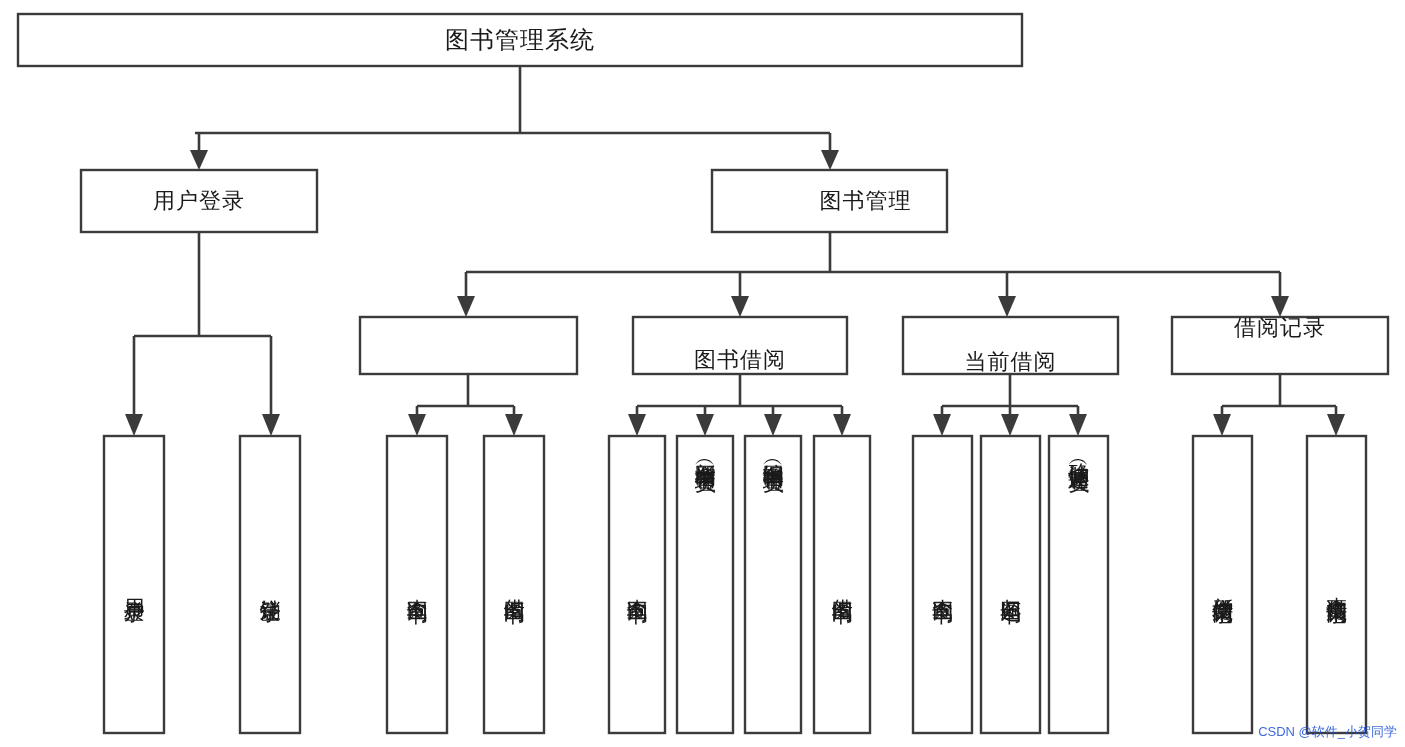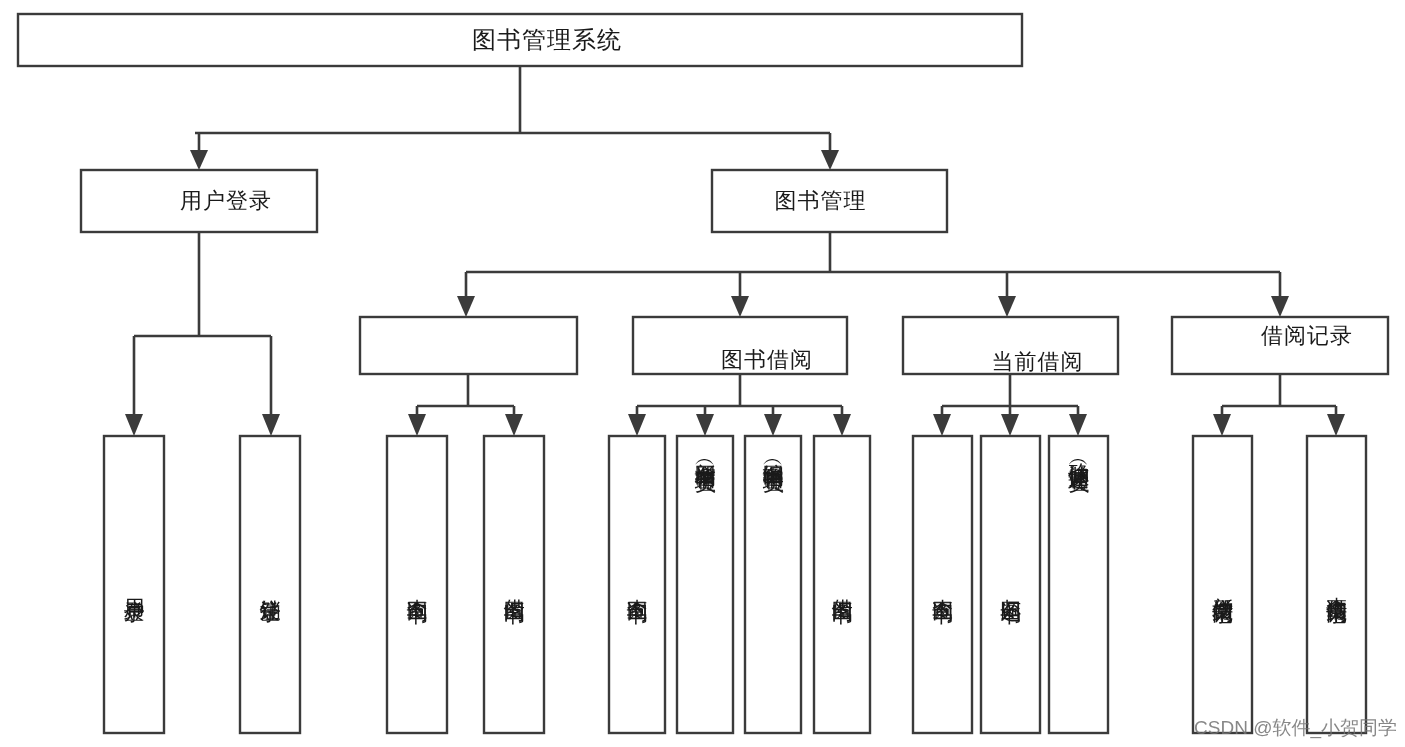--- a/index.html
+++ b/index.html
@@ -59,36 +59,35 @@
     color: #1a1a1a;
     letter-spacing: 1.5px;
     white-space: nowrap;
   }
   .h-text-wrap {
     position: absolute;
     display: flex;
     align-items: center;
     justify-content: center;
     pointer-events: none;
-    padding-left: 27px;
   }
   .h-text {
     font-family: "Liberation Sans", "DejaVu Sans", sans-serif;
     font-size: 22px;
     color: #1a1a1a;
     letter-spacing: 1px;
     white-space: nowrap;
   }
   .watermark {
     position: absolute;
     right: 8px;
     bottom: 6px;
     font-family: "Liberation Sans", "DejaVu Sans", sans-serif;
-    font-size: 19px;
-    color: #737373;
+    font-size: 13px;
+    color: #1d4ed8;
     opacity: 0.85;
     white-space: nowrap;
     pointer-events: none;
   }
 </style>
 </head>
 <body>
 
 <div id="diagram-root">
 
@@ -168,34 +167,34 @@
   </svg>
 
   <div class="h-text-wrap" style="left:18px; top:14px; width:1004px; height:52px;">
     <span class="h-text" style="font-size:24px;">图书管理系统</span>
   </div>
 
   <div class="h-text-wrap" style="left:81px; top:170px; width:236px; height:62px;">
     <span class="h-text">用户登录</span>
   </div>
 
-  <div class="h-text-wrap" style="left:676px; top:170px; width:235px; height:62px;">
+  <div class="h-text-wrap" style="left:748px; top:170px; width:235px; height:62px;">
     <span class="h-text">图书管理</span>
   </div>
 
 
   <div class="h-text-wrap" style="left:633px; top:331px; width:214px; height:57px;">
     <span class="h-text">图书借阅</span>
   </div>
 
   <div class="h-text-wrap" style="left:903px; top:317px; width:215px; height:57px;margin-top:16px;">
     <span class="h-text">当前借阅</span>
   </div>
 
-  <div class="h-text-wrap" style="left:1172px; top:307px; width:216px; height:57px;">
+  <div class="h-text-wrap" style="left:1172px; top:299px; width:216px; height:57px;">
     <span class="h-text">借阅记录</span>
   </div>
 
   <div class="vert-text-wrap" style="left:104px; top:436px; width:60px; height:297px;">
     <span class="vert-text">用户登录</span>
   </div>
 
   <div class="vert-text-wrap" style="left:240px; top:436px; width:60px; height:297px;">
     <span class="vert-text">注销登录</span>
   </div>

